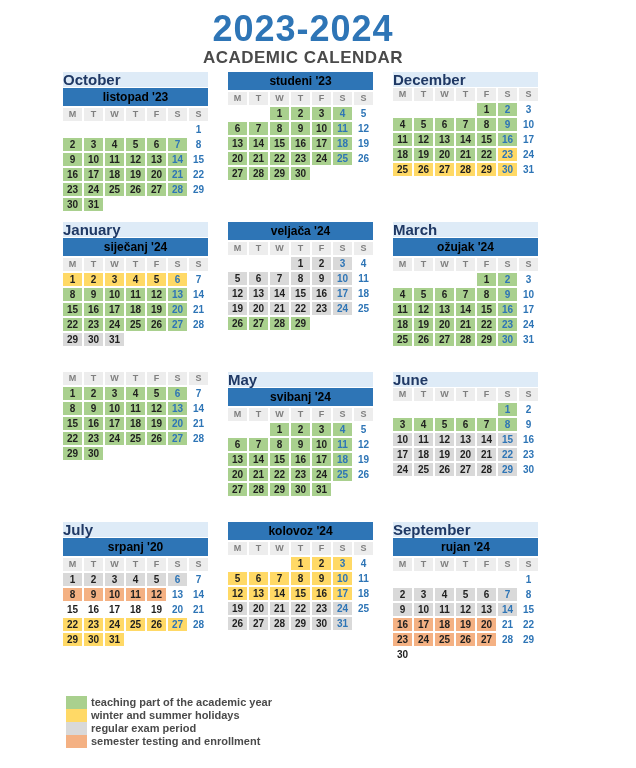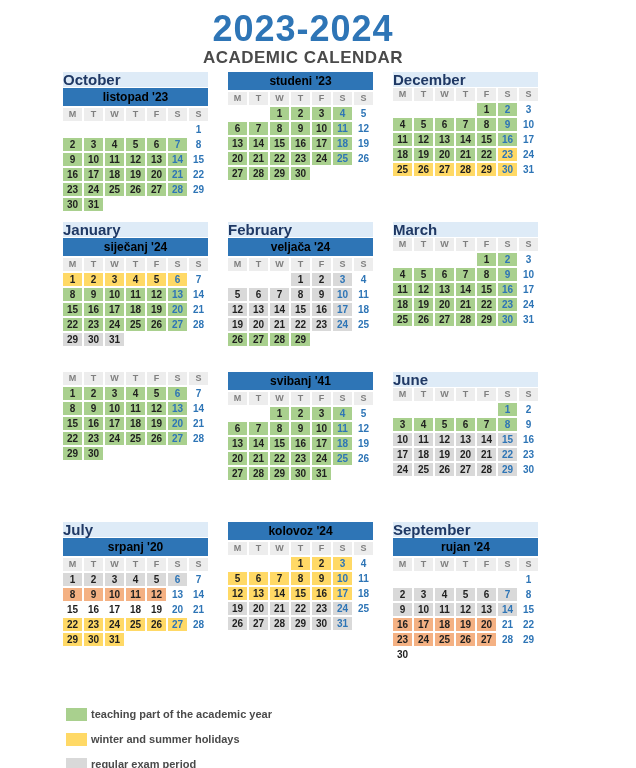--- a/index.html
+++ b/index.html
@@ -39,21 +39,21 @@
   }
   .day{
     height:13px;line-height:13.5px;font-size:10px;font-weight:bold;
     text-align:center;
   }
   .c-g{background:#A9D08E;} .c-y{background:#FFD966;}
   .c-e{background:#D9D9D9;} .c-o{background:#F4B183;}
   .c-n{background:transparent;} .empty{background:transparent;}
   .t-wd{color:#1F1F1F;} .t-we{color:#2E75B6;}
   .legend{position:absolute;left:66px;top:696px;}
-  .legend-row{display:flex;height:13px;margin-top:12px;}
+  .legend-row{display:flex;height:13px;}
   .swatch{width:21px;height:13px;margin-right:4px;flex:0 0 auto;}
   .legend-label{
     font-size:11px;line-height:13px;font-weight:bold;color:#4A4A4A;
     white-space:nowrap;
   }
 </style>
 </head>
 <body>
 
 <div class="page">
@@ -251,21 +251,20 @@
           <div class="day c-e t-wd">29</div>
           <div class="day c-e t-wd">30</div>
           <div class="day c-e t-wd">31</div>
           <div class="day empty"></div>
           <div class="day empty"></div>
           <div class="day empty"></div>
           <div class="day empty"></div>
         </div>
       </div>
       <div class="month">
-        <div class="m-en">February</div>
         <div class="m-hr">veljača '24</div>
         <div class="m-days">
           <div class="wh">M</div>
           <div class="wh">T</div>
           <div class="wh">W</div>
           <div class="wh">T</div>
           <div class="wh">F</div>
           <div class="wh">S</div>
           <div class="wh">S</div>
           <div class="day empty"></div>
@@ -300,20 +299,21 @@
           <div class="day c-g t-wd">27</div>
           <div class="day c-g t-wd">28</div>
           <div class="day c-g t-wd">29</div>
           <div class="day empty"></div>
           <div class="day empty"></div>
           <div class="day empty"></div>
         </div>
       </div>
       <div class="month">
         <div class="m-en">March</div>
+        <div class="m-hr">ožujak '24</div>
         <div class="m-days">
           <div class="wh">M</div>
           <div class="wh">T</div>
           <div class="wh">W</div>
           <div class="wh">T</div>
           <div class="wh">F</div>
           <div class="wh">S</div>
           <div class="wh">S</div>
           <div class="day empty"></div>
           <div class="day empty"></div>
@@ -392,21 +392,22 @@
           <div class="day c-g t-wd">29</div>
           <div class="day c-g t-wd">30</div>
           <div class="day empty"></div>
           <div class="day empty"></div>
           <div class="day empty"></div>
           <div class="day empty"></div>
           <div class="day empty"></div>
         </div>
       </div>
       <div class="month">
-        <div class="m-hr">svibanj '41</div>
+        <div class="m-en">May</div>
+        <div class="m-hr">svibanj '24</div>
         <div class="m-days">
           <div class="wh">M</div>
           <div class="wh">T</div>
           <div class="wh">W</div>
           <div class="wh">T</div>
           <div class="wh">F</div>
           <div class="wh">S</div>
           <div class="wh">S</div>
           <div class="day empty"></div>
           <div class="day empty"></div>

